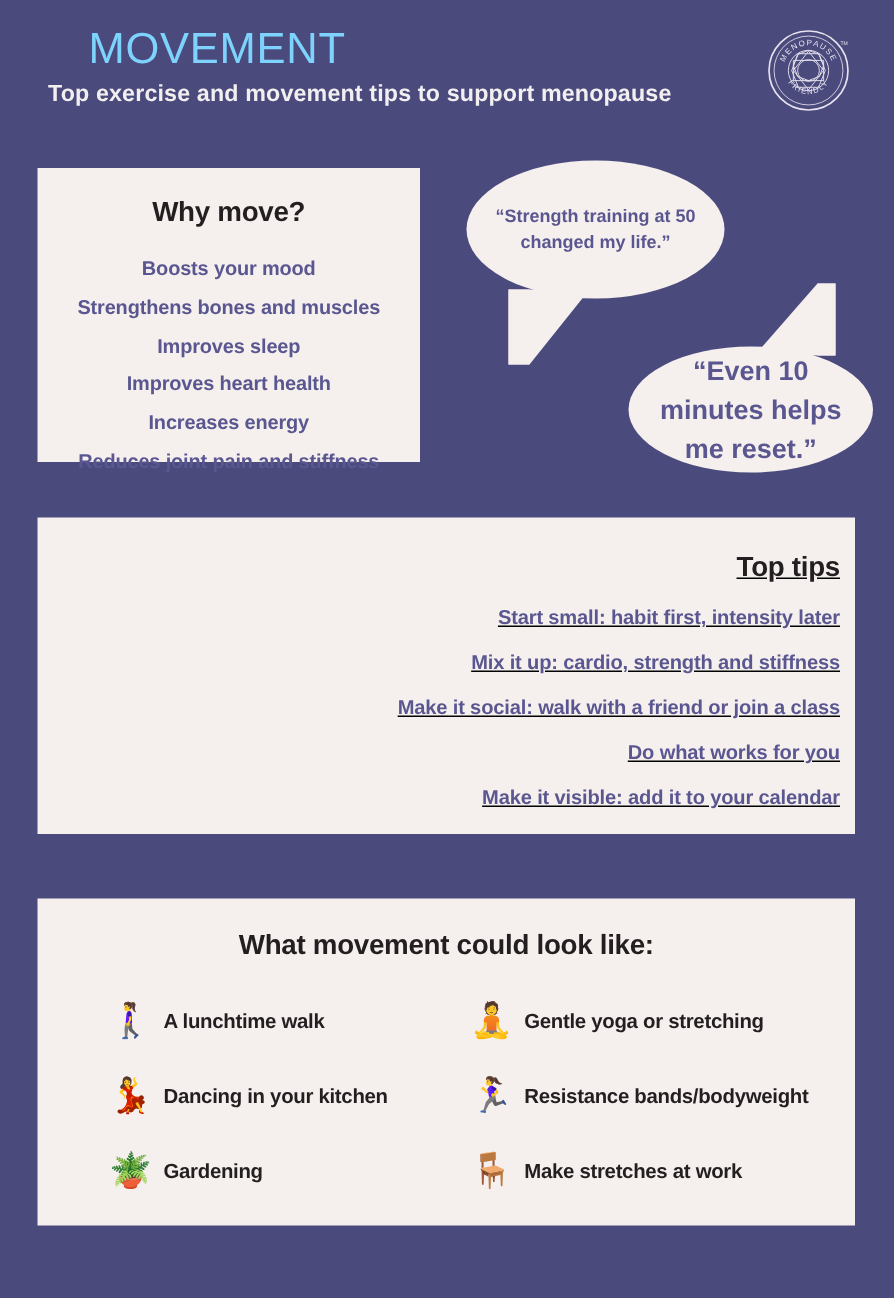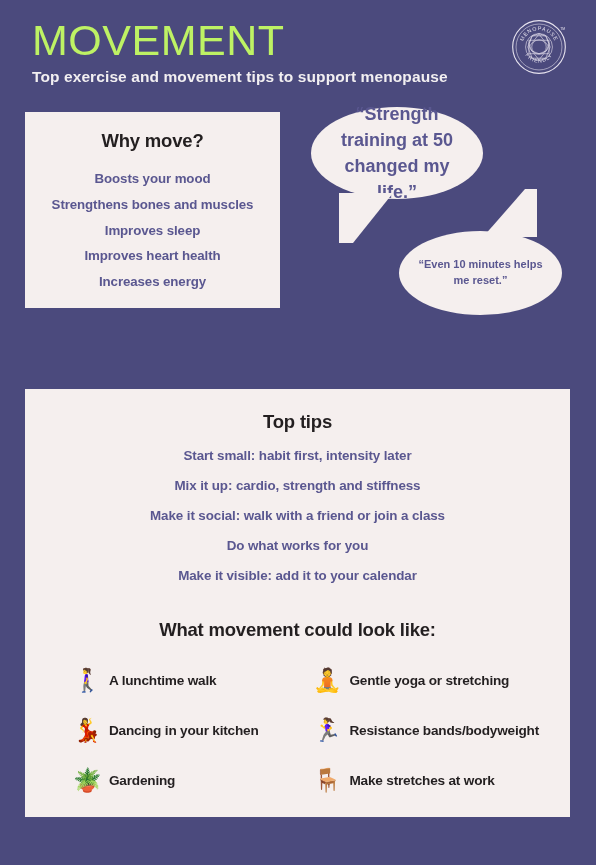--- a/index.html
+++ b/index.html
@@ -24,26 +24,27 @@
   }
 
   
   .header {
     position: relative;
     padding: 14px 25px 0 32px;
     height: 92px;
   }
 
   .title {
-    font-size: 43px;
+    font-size: 29px;
     line-height: 1.0;
     font-weight: 300;
     letter-spacing: 0.5px;
-    color: #bef264;
+    color: #7dd3fc;
     font-family: "Liberation Sans", sans-serif;
+    margin-left: 27px;
   }
 
   .subtitle {
     margin-top: 6px;
     font-size: 15.5px;
     font-weight: 700;
     color: #F2EFF1;
     letter-spacing: 0.1px;
   }
 
@@ -104,64 +105,65 @@
     color: #5A5790;
     font-weight: bold;
   }
 
   .bubble-1 {
     left: 311px;
     top: 107px;
     width: 172px;
     height: 92px;
     border-radius: 50% / 50%;
-    font-size: 18px;
+    font-size: 12px;
     line-height: 1.45;
     padding: 0 16px;
   }
   .bubble-1 .tail {
     position: absolute;
     left: 28px;
     bottom: -44px;
     width: 0; height: 0;
     border-left: 14px solid #F5EFEE;
     border-right: 40px solid transparent;
     border-top: 50px solid #F5EFEE;
     border-bottom: 0;
   }
 
   .bubble-2 {
-    left: 399px;
+    left: 419px;
     top: 231px;
     width: 163px;
     height: 84px;
     border-radius: 50% / 50%;
-    font-size: 11px;
+    font-size: 18px;
     line-height: 1.45;
     padding: 0 14px;
   }
   .bubble-2 .tail {
     position: absolute;
     right: 25px;
     top: -42px;
     width: 0; height: 0;
     border-right: 12px solid #F5EFEE;
     border-left: 42px solid transparent;
     border-bottom: 48px solid #F5EFEE;
     border-top: 0;
   }
 
   
   .tips-card {
     left: 25px;
-    top: 389px;
+    top: 345px;
     width: 545px;
     height: 211px;
     padding: 22px 10px 10px 10px;
-    text-align: center;
+    text-align: right;
+    text-decoration: underline;
   }
 
   .tips-list {
     list-style: none;
     margin-top: 8px;
   }
   .tips-list li {
     font-size: 13.4px;
     font-weight: bold;
     color: #5A5790;
@@ -249,20 +251,21 @@
   </div>
 
   <div class="card why-card">
     <div class="card-heading">Why move?</div>
     <ul class="why-list">
       <li>Boosts your mood</li>
       <li>Strengthens bones and muscles</li>
       <li>Improves sleep</li>
       <li>Improves heart health</li>
       <li>Increases energy</li>
+      <li>Reduces joint pain and stiffness</li>
     </ul>
   </div>
 
   <div class="bubble bubble-1">
     <span>“Strength training at 50 changed my life.”</span>
     <span class="tail"></span>
   </div>
 
   <div class="bubble bubble-2">
     <span>“Even 10 minutes helps me reset.”</span>

